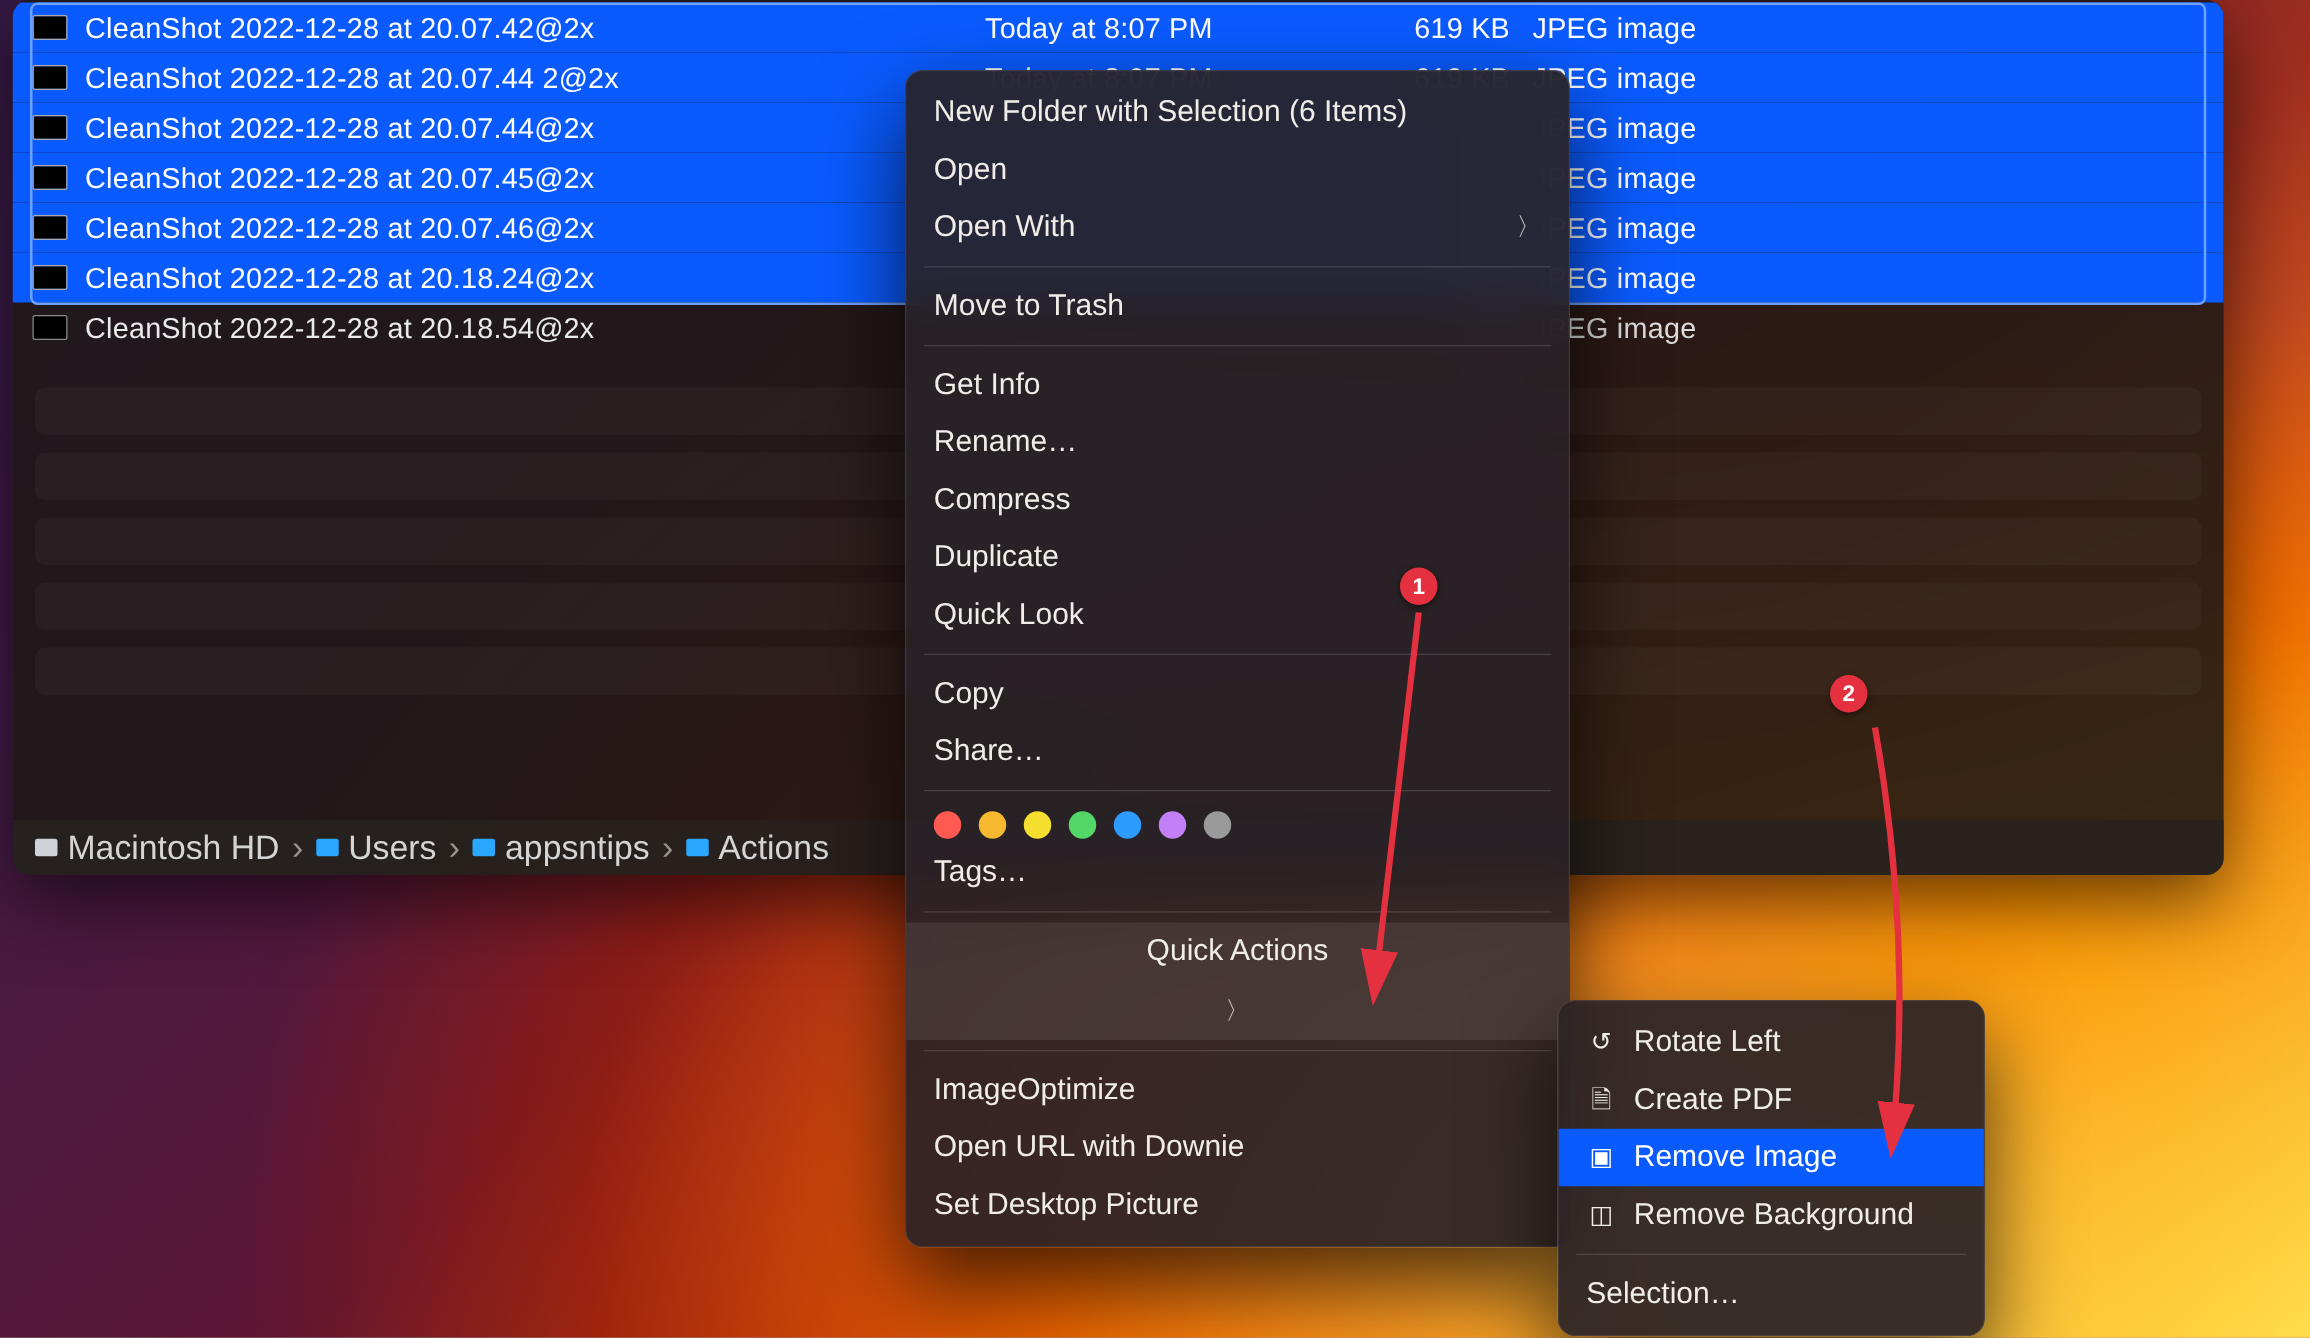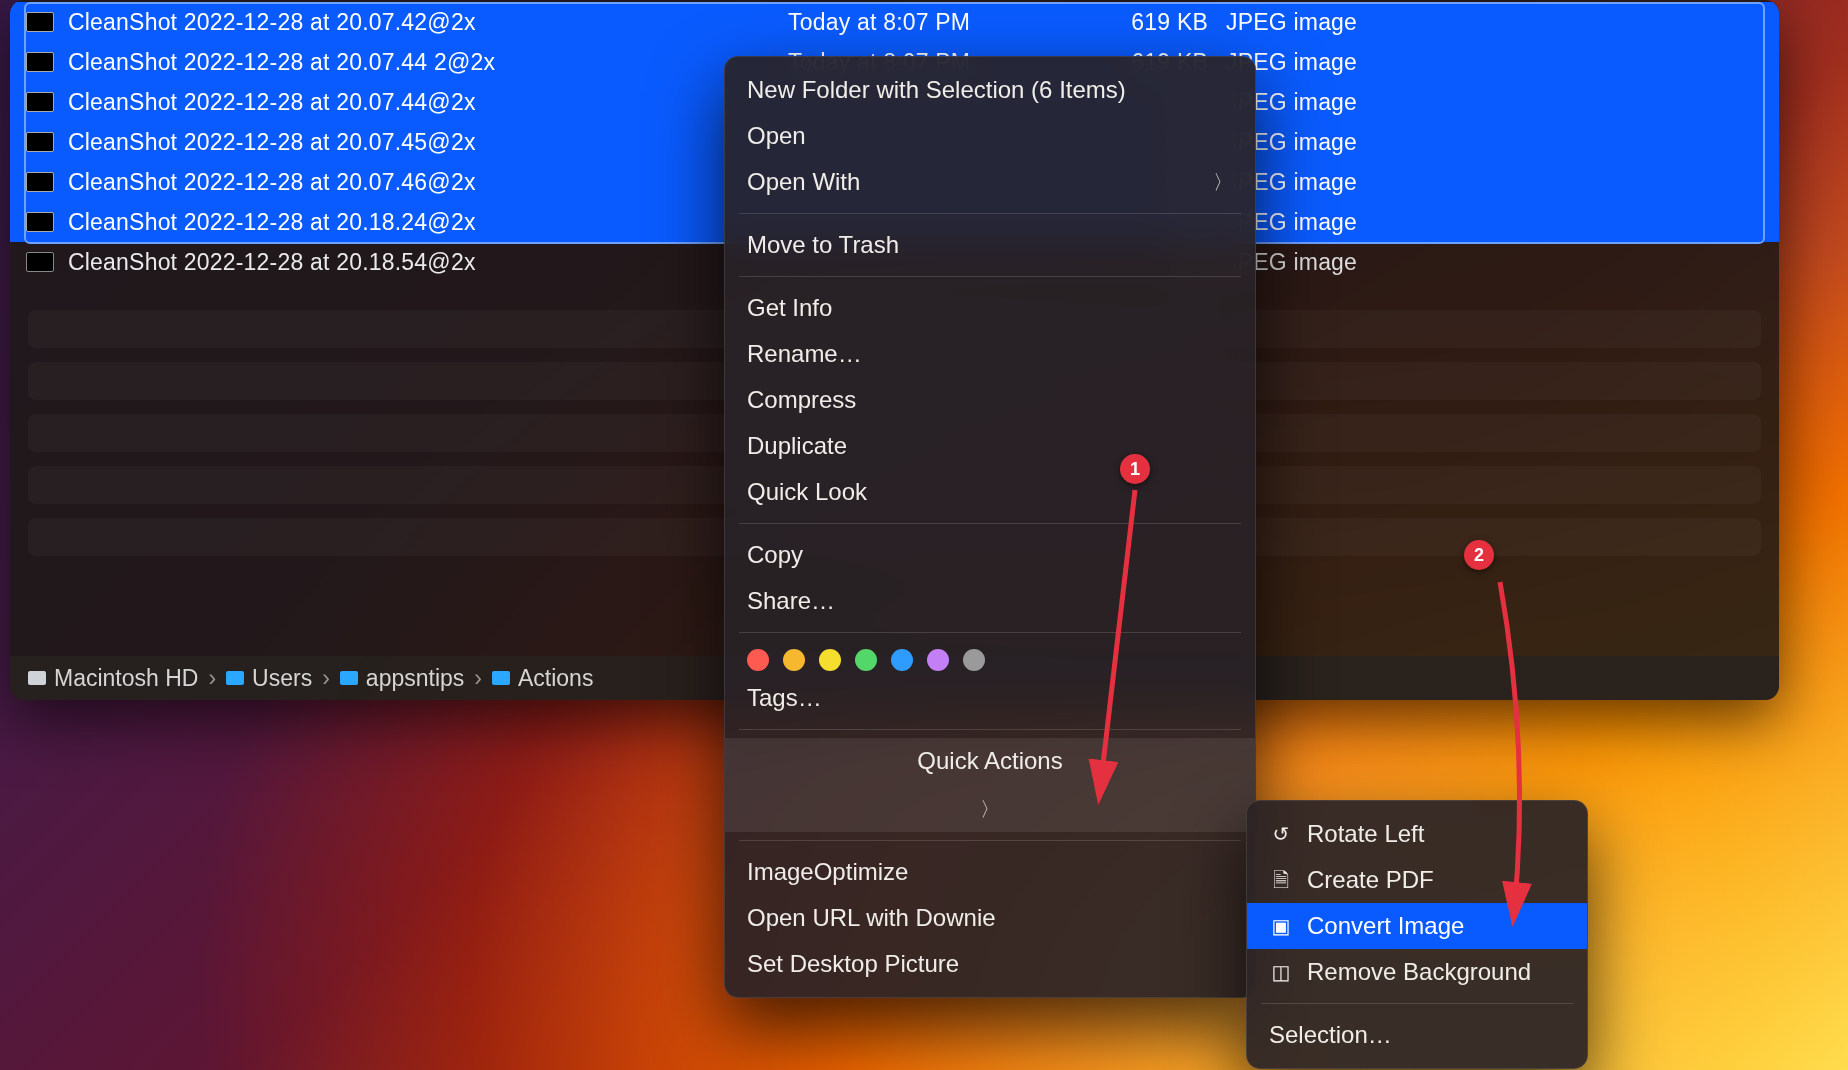--- a/index.html
+++ b/index.html
@@ -43,21 +43,21 @@
     border:2px solid #6ea2ff;border-radius:6px;pointer-events:none;
   }
   
   .placeholder{
     margin:14px 18px;height:38px;border-radius:8px;background:rgba(255,255,255,0.03);
   }
   
   .pathbar{
     position:absolute;left:0;right:0;bottom:0;height:44px;
     display:flex;align-items:center;padding:0 18px;gap:10px;
-    background:rgba(40,34,32,0.85);font-size:23px;color:#d5d5d5;
+    background:rgba(40,34,32,0.85);font-size:27px;color:#d5d5d5;
   }
   .pathbar .seg{display:flex;align-items:center;gap:8px;}
   .drive-icon{width:18px;height:14px;border-radius:2px;background:#cfd2d6;display:inline-block;}
   .folder-icon{width:18px;height:14px;border-radius:2px;background:#2aa7ff;display:inline-block;}
   .sep{color:#9a948f;}
   
   .menu{
     position:absolute;
     background:rgba(40,34,38,0.92);
     border:1px solid rgba(255,255,255,0.1);
@@ -249,21 +249,21 @@
   <div class="mi">
     <span class="qicon">↺</span>
     <span class="lbl">Rotate Left</span>
   </div>
   <div class="mi">
     <span class="qicon">🗎</span>
     <span class="lbl">Create PDF</span>
   </div>
   <div class="mi sel">
     <span class="qicon">▣</span>
-    <span class="lbl">Convert Image</span>
+    <span class="lbl">Remove Image</span>
   </div>
   <div class="mi">
     <span class="qicon">◫</span>
     <span class="lbl">Remove Background</span>
   </div>
   <div class="divider"></div>
   <div class="mi">
       <span class="lbl">Selection…</span>
     </div>
 </div>

